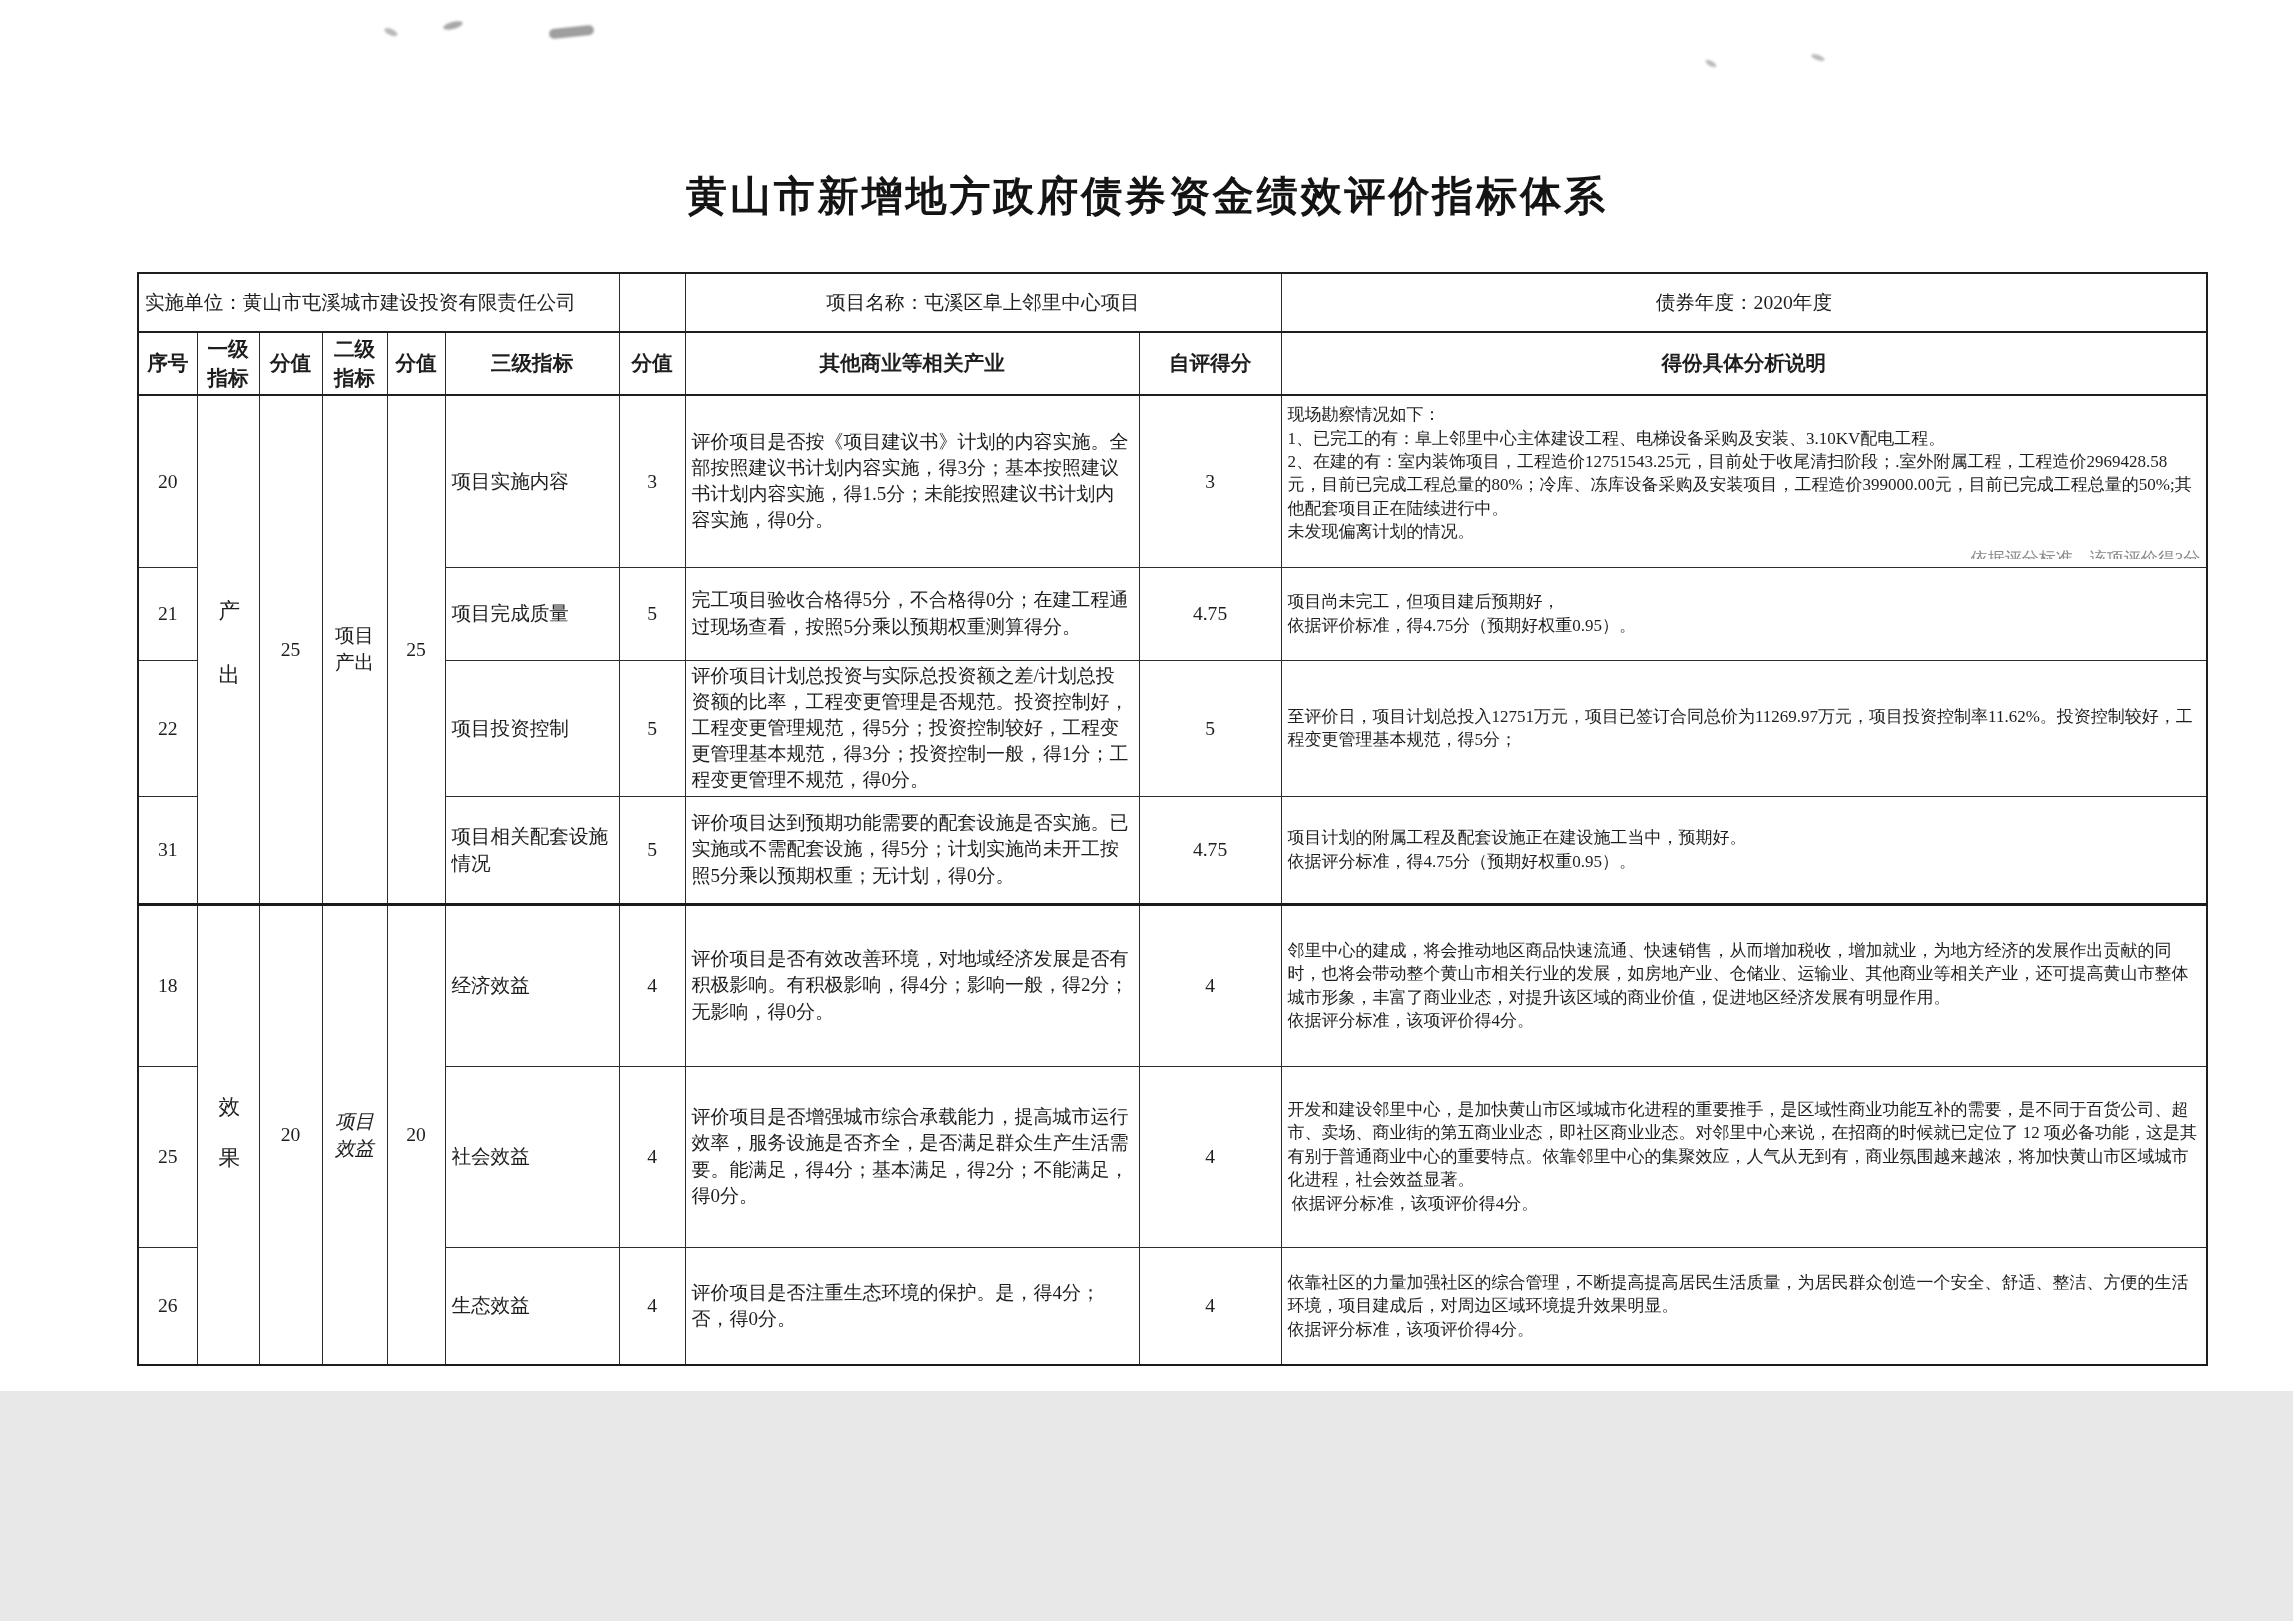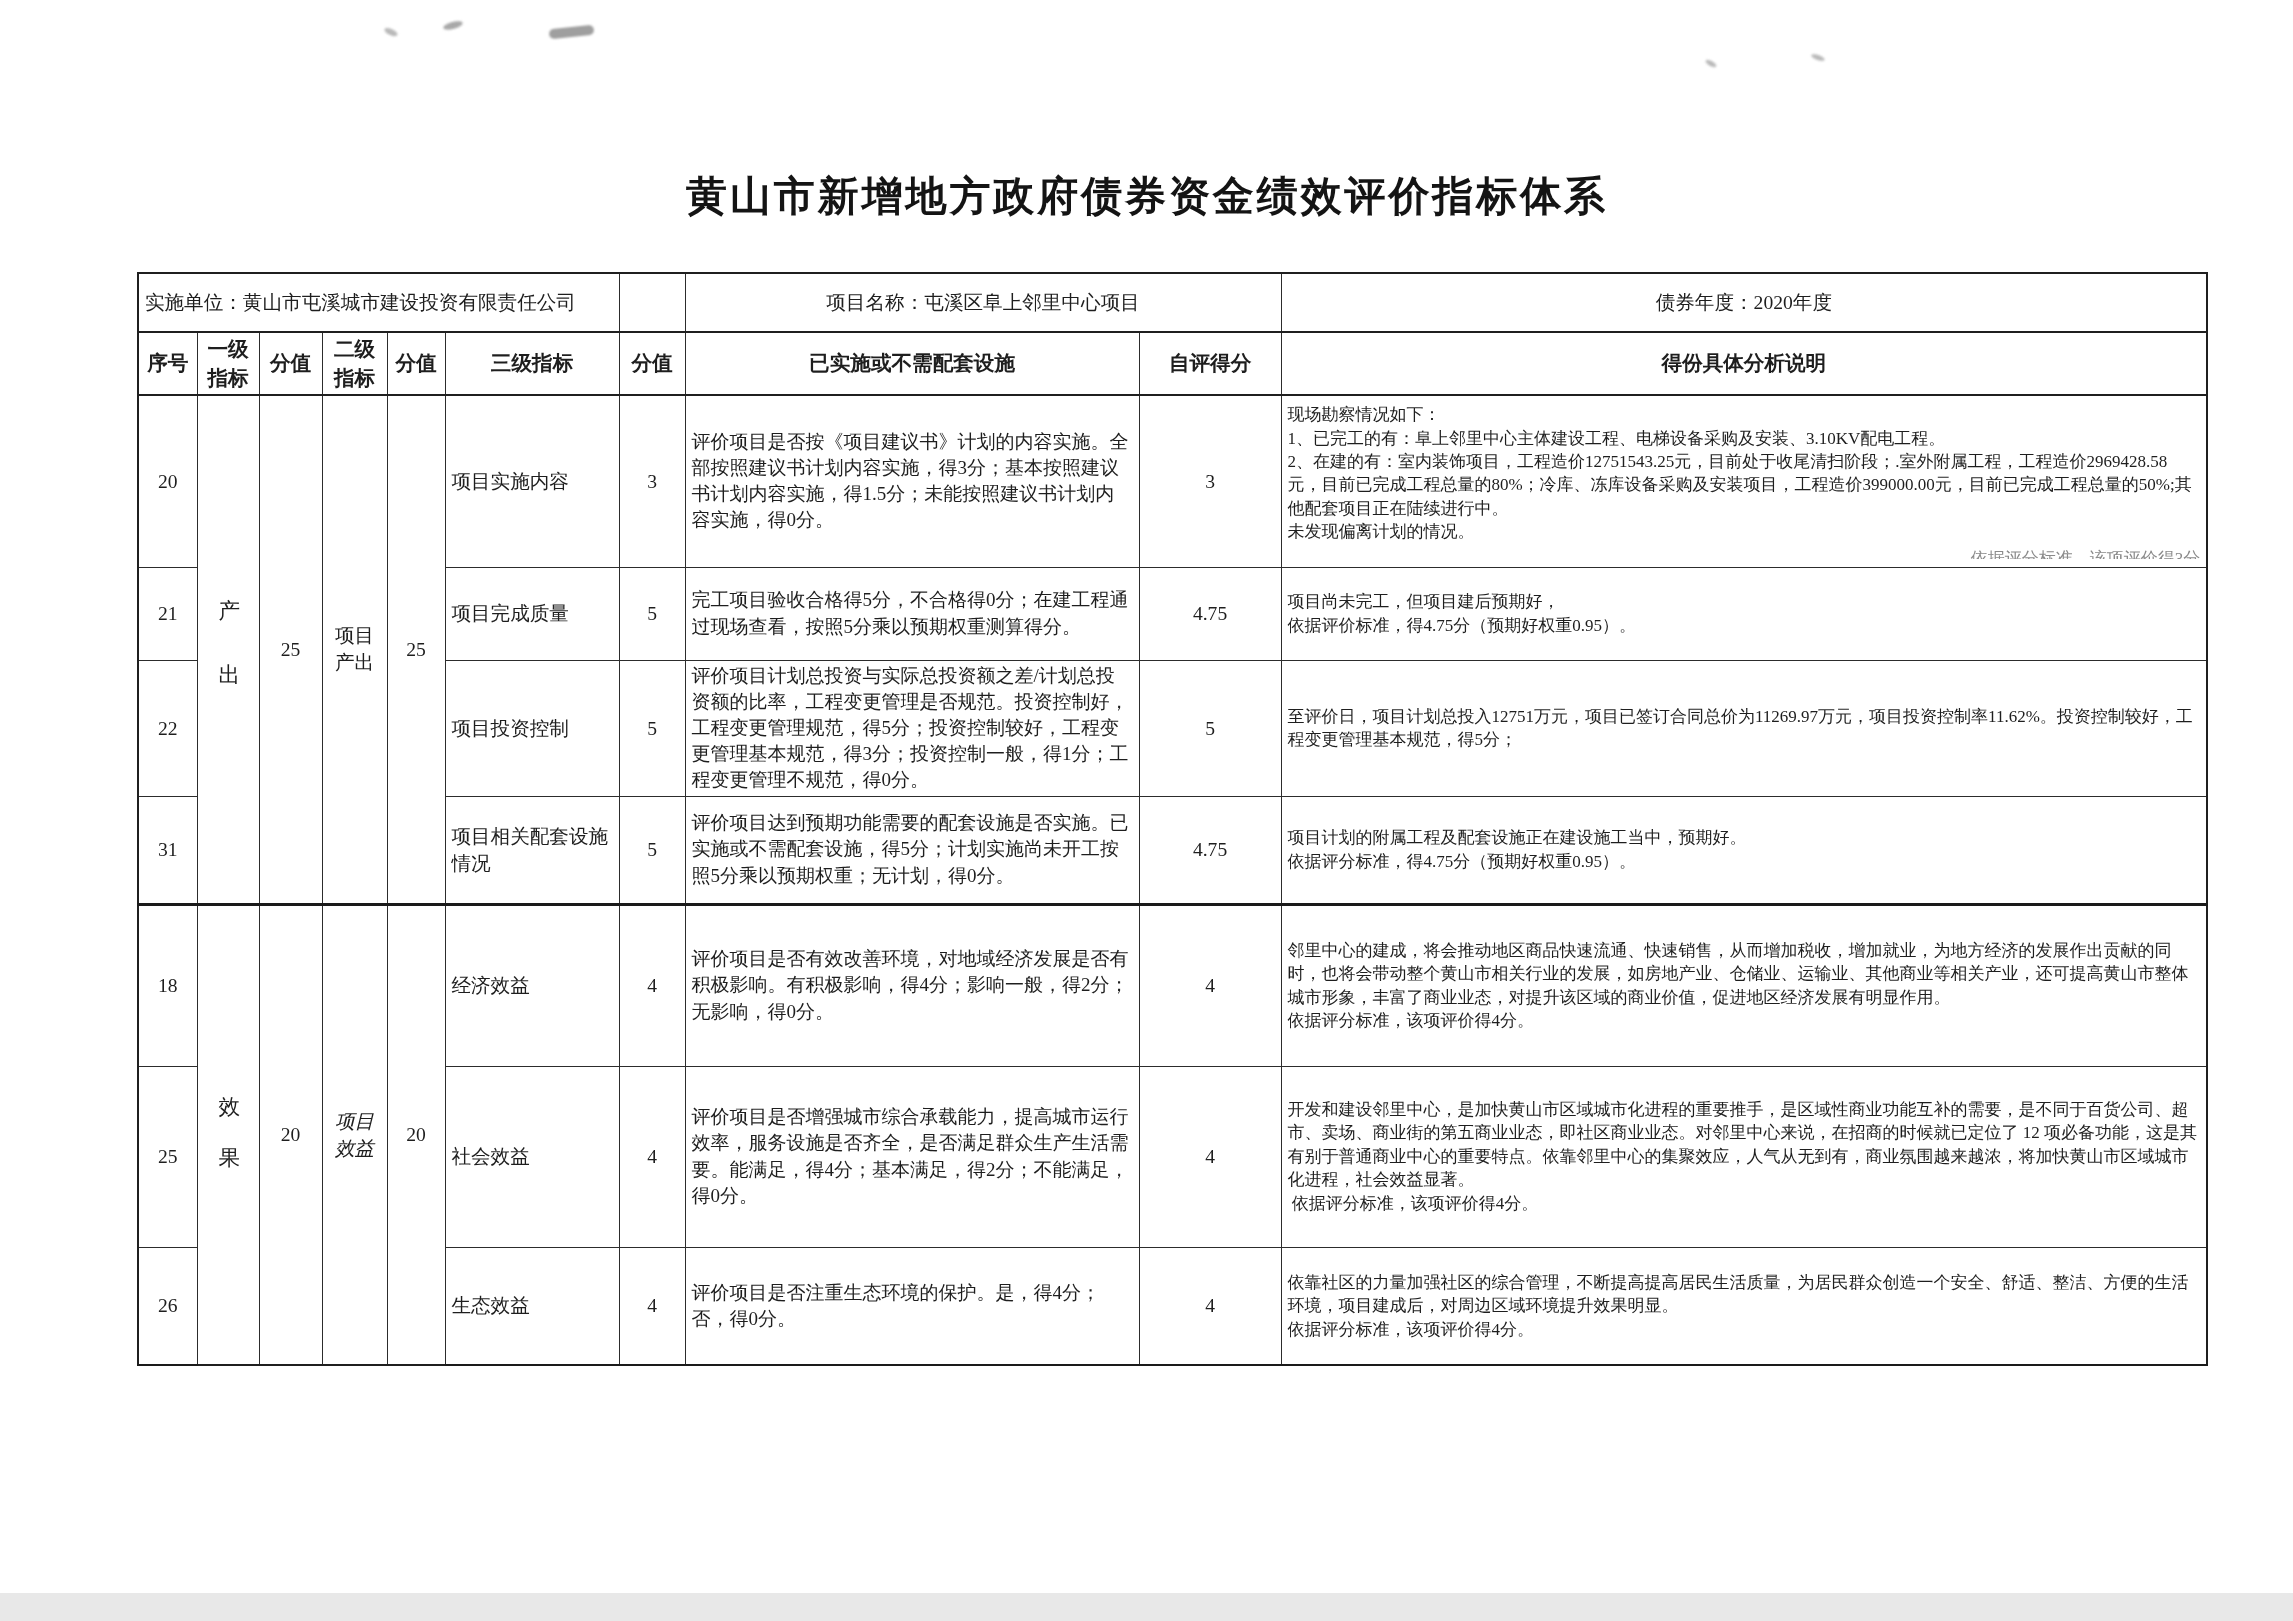--- a/index.html
+++ b/index.html
@@ -1,18 +1,18 @@
 <!DOCTYPE html>
 <html><head>
 <meta charset="utf-8">
 <style>
   html,body{margin:0;padding:0;background:#e8e8e8;}
   .page{
     position:relative;
-    width:2294px;height:1593px;
+    width:2294px;height:1391px;
     background:#ffffff;
     overflow:hidden;
     font-family:"Liberation Serif","DejaVu Serif",serif;
     color:#222;
   }
   .doc-title{
     position:absolute;top:169px;left:0;width:2294px;
     text-align:center;
     font-family:"Liberation Sans","DejaVu Sans",sans-serif;
     font-size:41px;font-weight:700;letter-spacing:2.9px;color:#141414;
@@ -110,21 +110,21 @@
     </tr>
 
     <tr class="header-row">
       <td>序号</td>
       <td>一级指标</td>
       <td>分值</td>
       <td>二级指标</td>
       <td>分值</td>
       <td>三级指标</td>
       <td>分值</td>
-      <td>已实施或不需配套设施</td>
+      <td>其他商业等相关产业</td>
       <td>自评得分</td>
       <td>得份具体分析说明</td>
     </tr>
 
     <tr style="height:172px">
       <td class="c">20</td>
       <td rowspan="4" class="c group-top pt-a">
         <span class="v-chars gap-wide">产出</span>
       </td>
       <td rowspan="4" class="c group-top pt-b">25</td>

